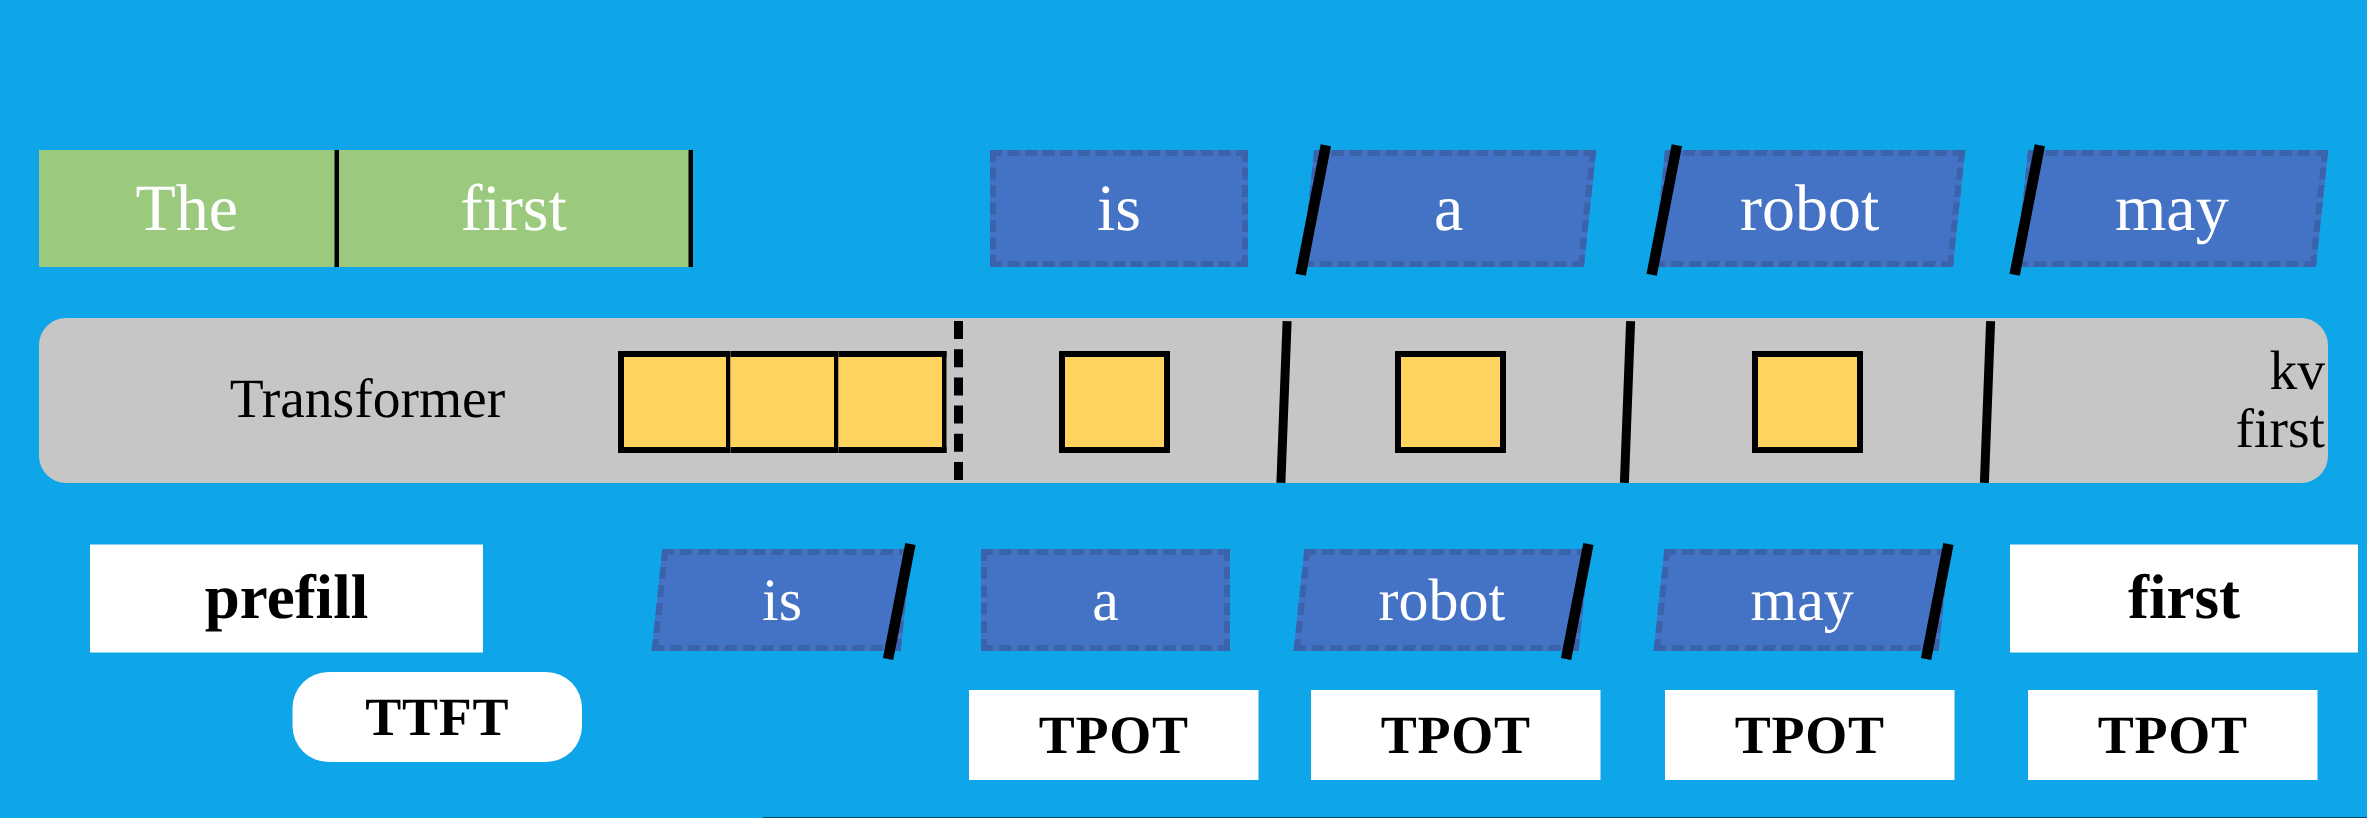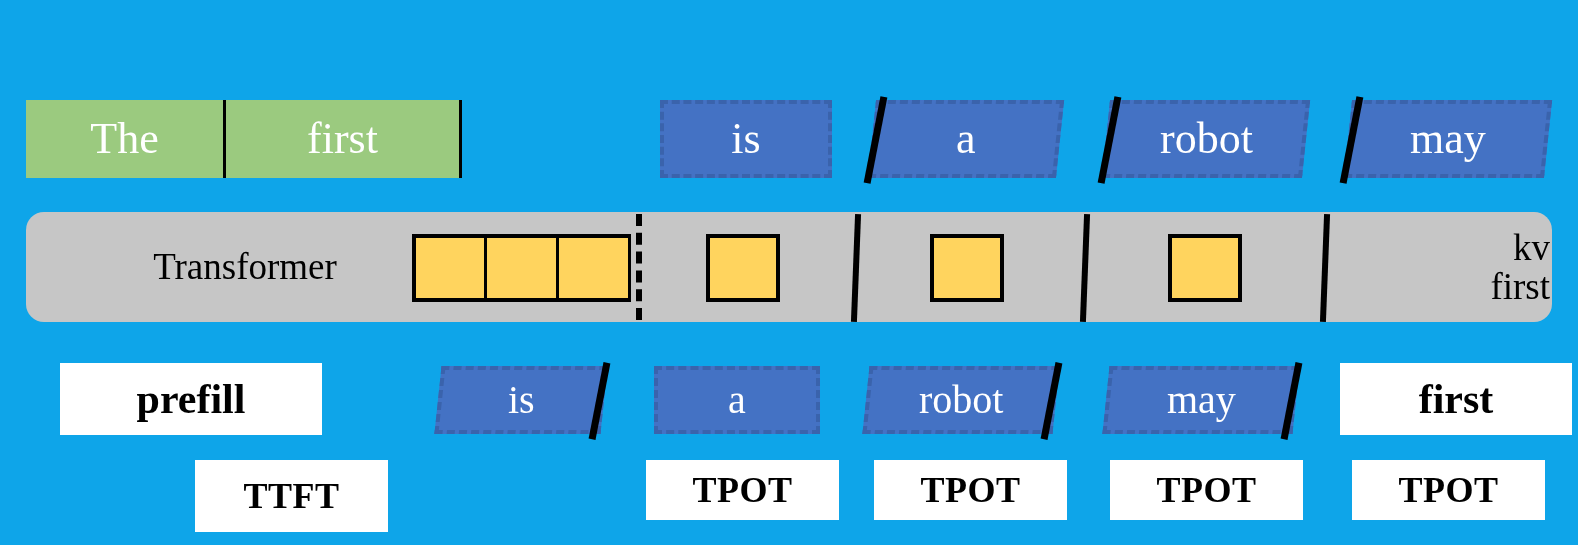--- a/index.html
+++ b/index.html
@@ -172,21 +172,21 @@
 
   <div class="abs tok tok-blue skew" style="left:1106px; top:366px; width:190px; height:68px; font-size:40px;">
     <span>may</span>
   </div>
   <div class="abs slash" style="left:1288px; top:362px; width:7px; height:78px;"></div>
 
   <div class="abs chip chip-big" style="left:1340px; top:363px; width:232px; height:72px;">
     <span>first</span>
   </div>
 
-  <div class="abs chip chip-small" style="left:195px; top:460px; width:193px; height:72px;">
+  <div class="abs chip chip-small" style="left:195px; top:448px; width:193px; height:60px;border-radius:24px;">
     <span>TTFT</span>
   </div>
   <div class="abs chip chip-small" style="left:646px; top:460px; width:193px; height:60px;">
     <span>TPOT</span>
   </div>
   <div class="abs chip chip-small" style="left:874px; top:460px; width:193px; height:60px;">
     <span>TPOT</span>
   </div>
   <div class="abs chip chip-small" style="left:1110px; top:460px; width:193px; height:60px;">
     <span>TPOT</span>

